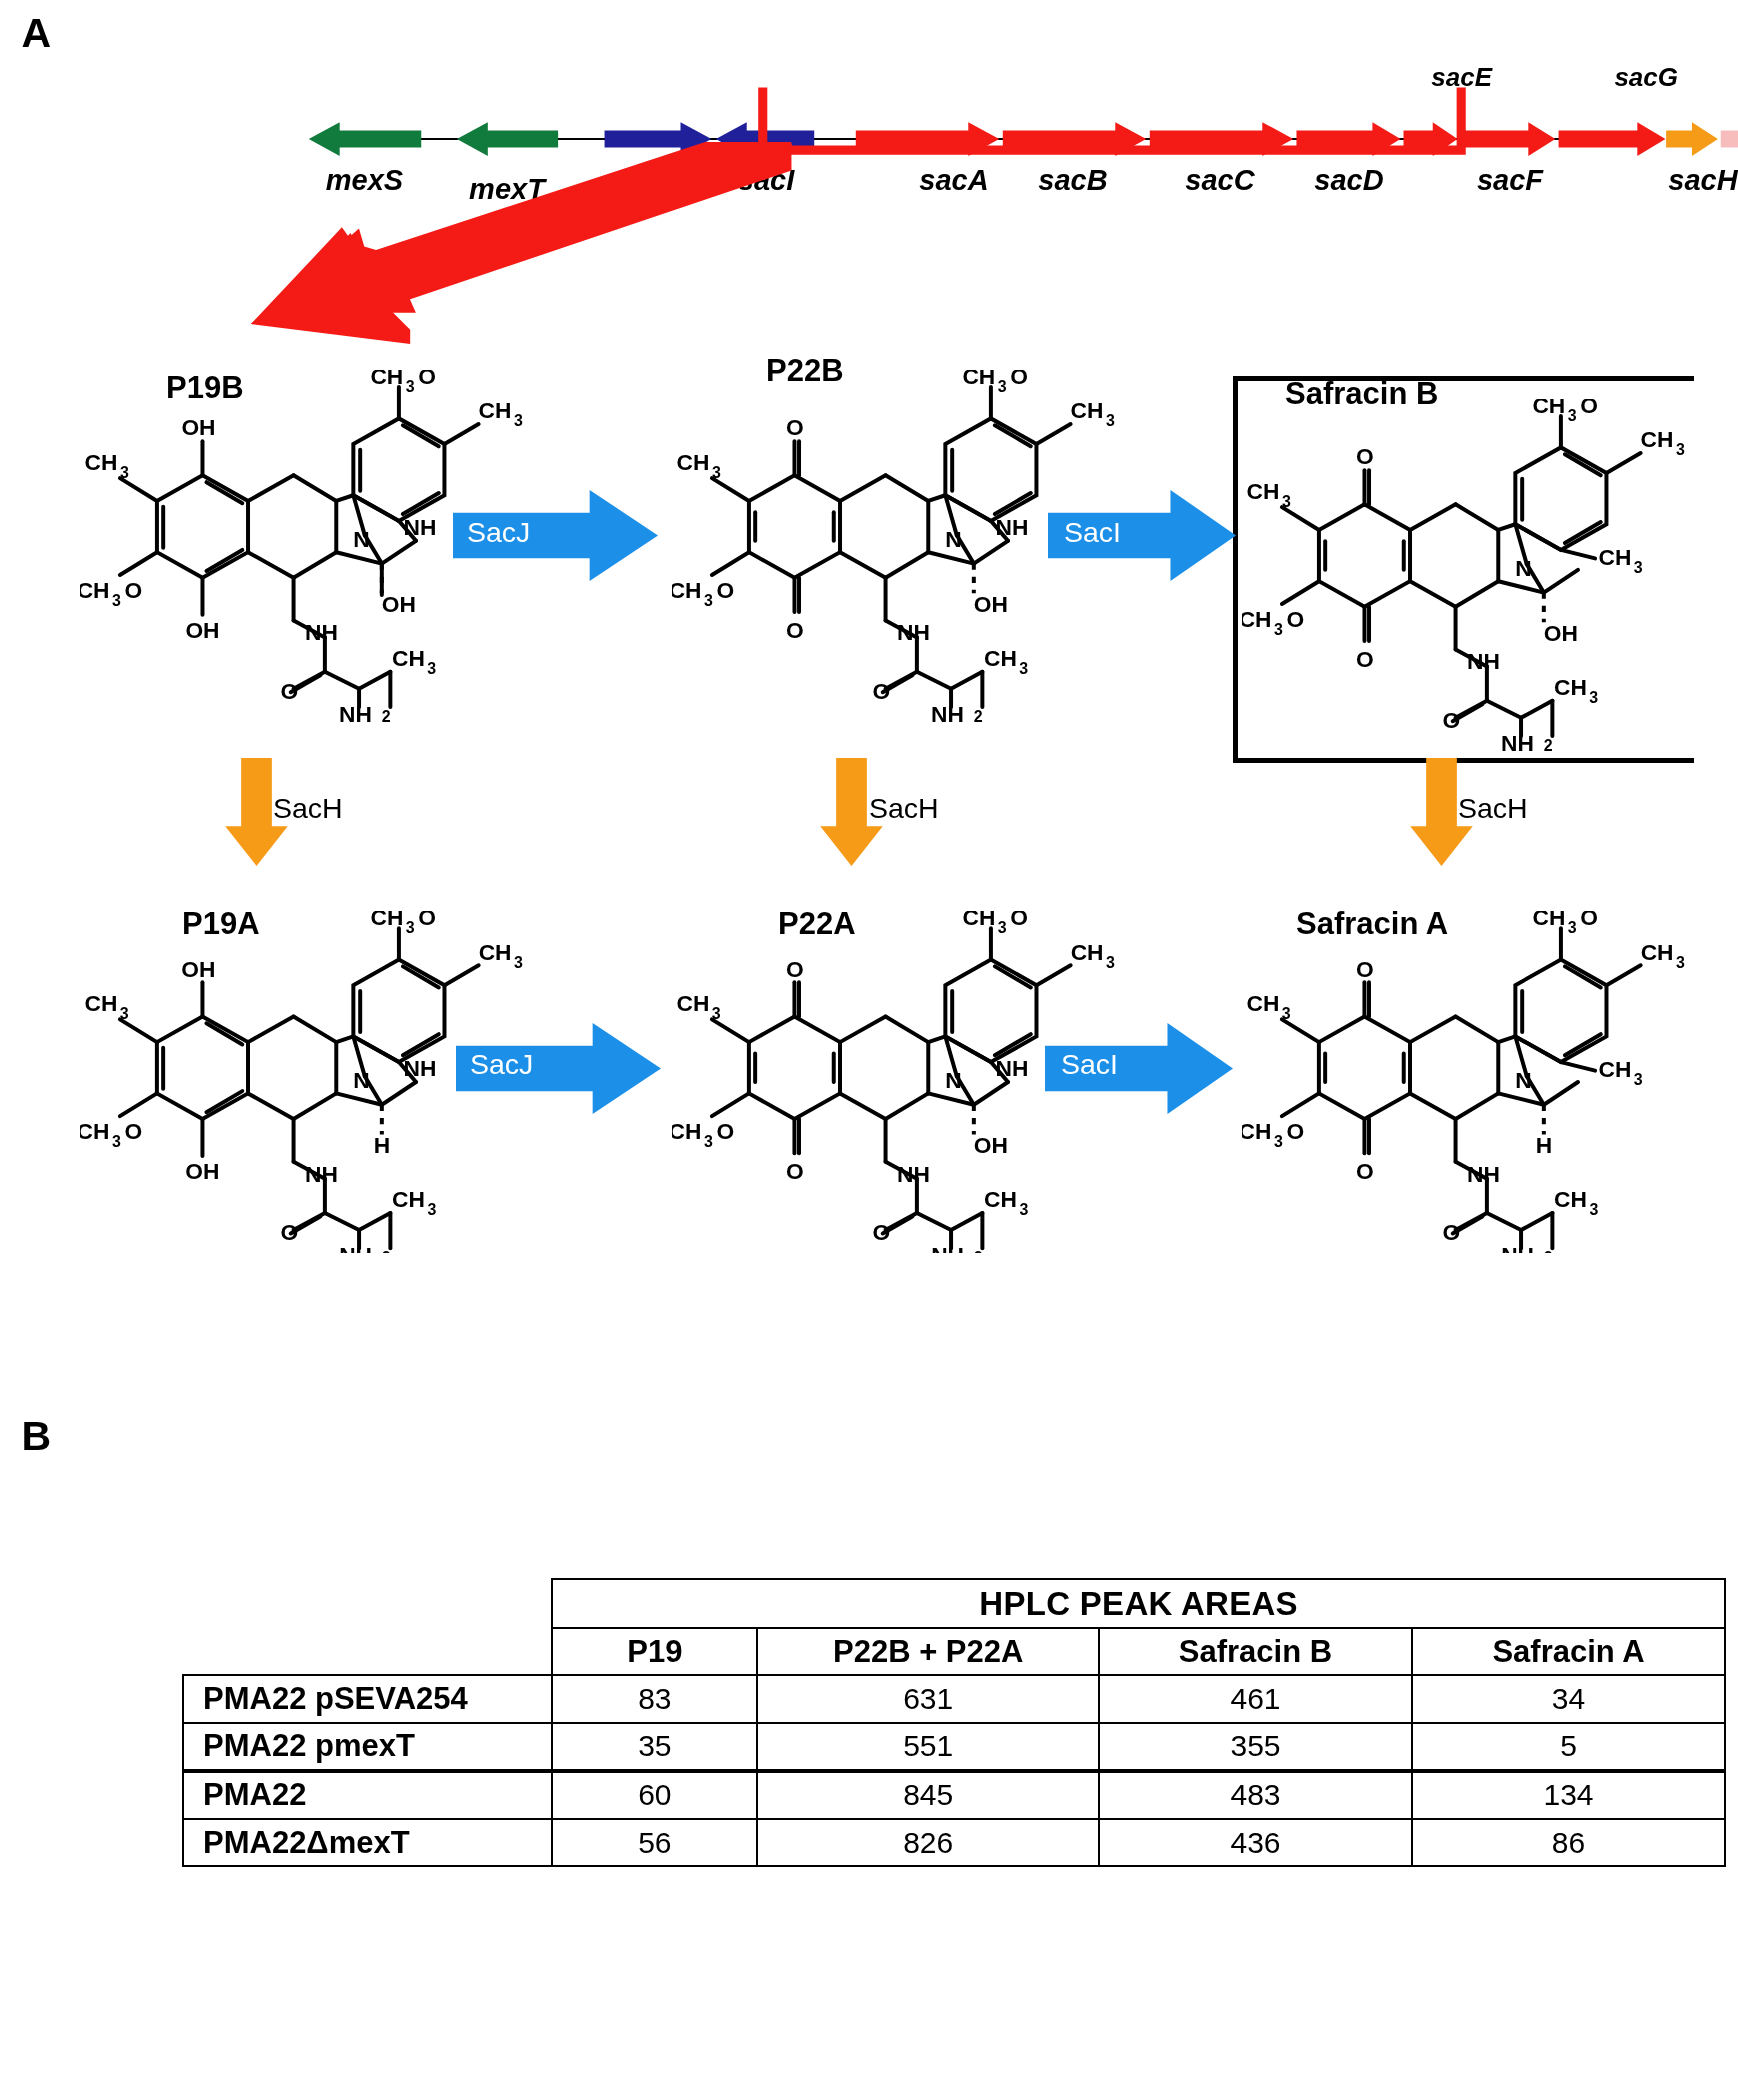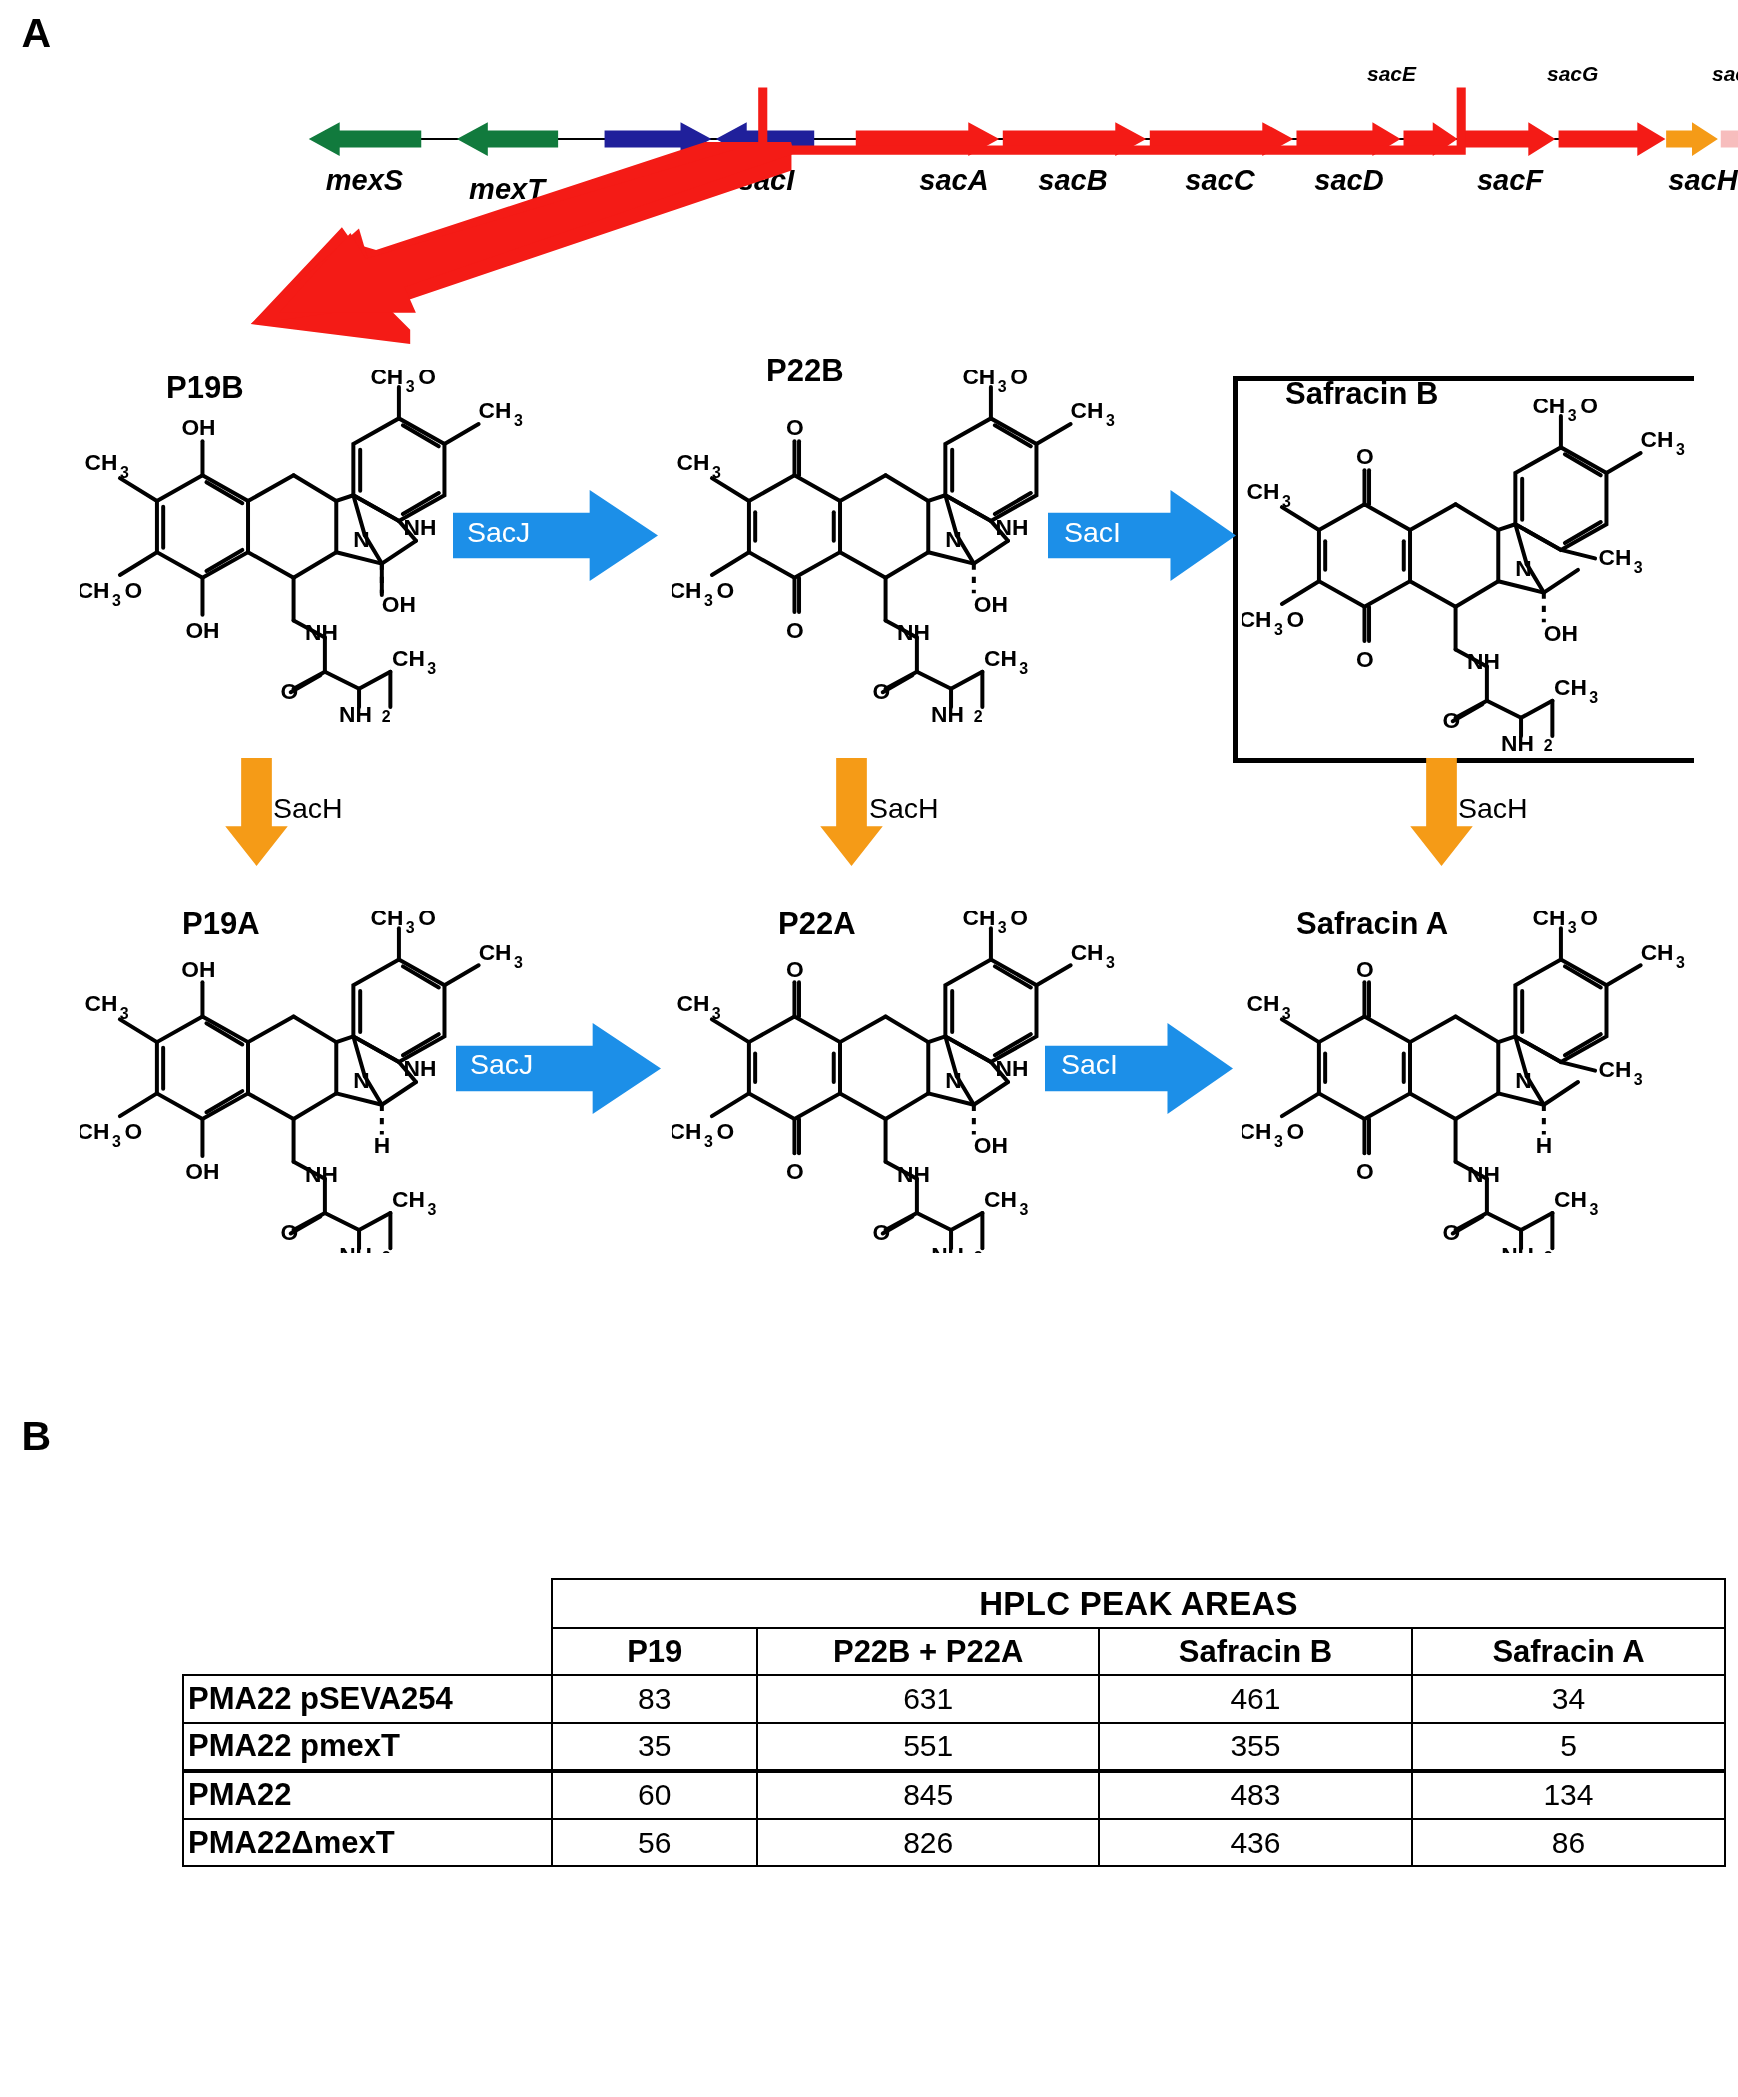--- a/index.html
+++ b/index.html
@@ -46,24 +46,24 @@
     position: absolute;
     font-style: italic;
     font-size: 29px;
     font-weight: 600;
     white-space: nowrap;
     text-align: center;
   }
   .gene-name-top {
     position: absolute;
     font-style: italic;
-    font-size: 21px;
+    font-size: 26px;
     font-weight: 600;
     white-space: nowrap;
-    text-align: left;
+    text-align: right;
   }
   
   #red-bracket {
     position: absolute;
     left: 758px;
     top: 83px;
     width: 729px;
     height: 74px;
   }
   #red-arrow-big {
@@ -151,21 +151,21 @@
     border-radius: 24px;
   }
   table.hplc th.colhead {
     font-weight: bold;
     font-size: 31px;
   }
   table.hplc td.rowhead {
     font-weight: bold;
     text-align: left;
     font-size: 31px;
-    padding-left: 4px;
+    padding-left: 19px;
     margin-top: 28px;
   }
   .blank-cell { border: none !important; }
   .thick-top { border-top: 4.6px solid #000 !important; }
 </style>
 </head>
 <body>
 
 <div class="panel-label" style="left:21.6px; top:10.3px;">A</div>
 

